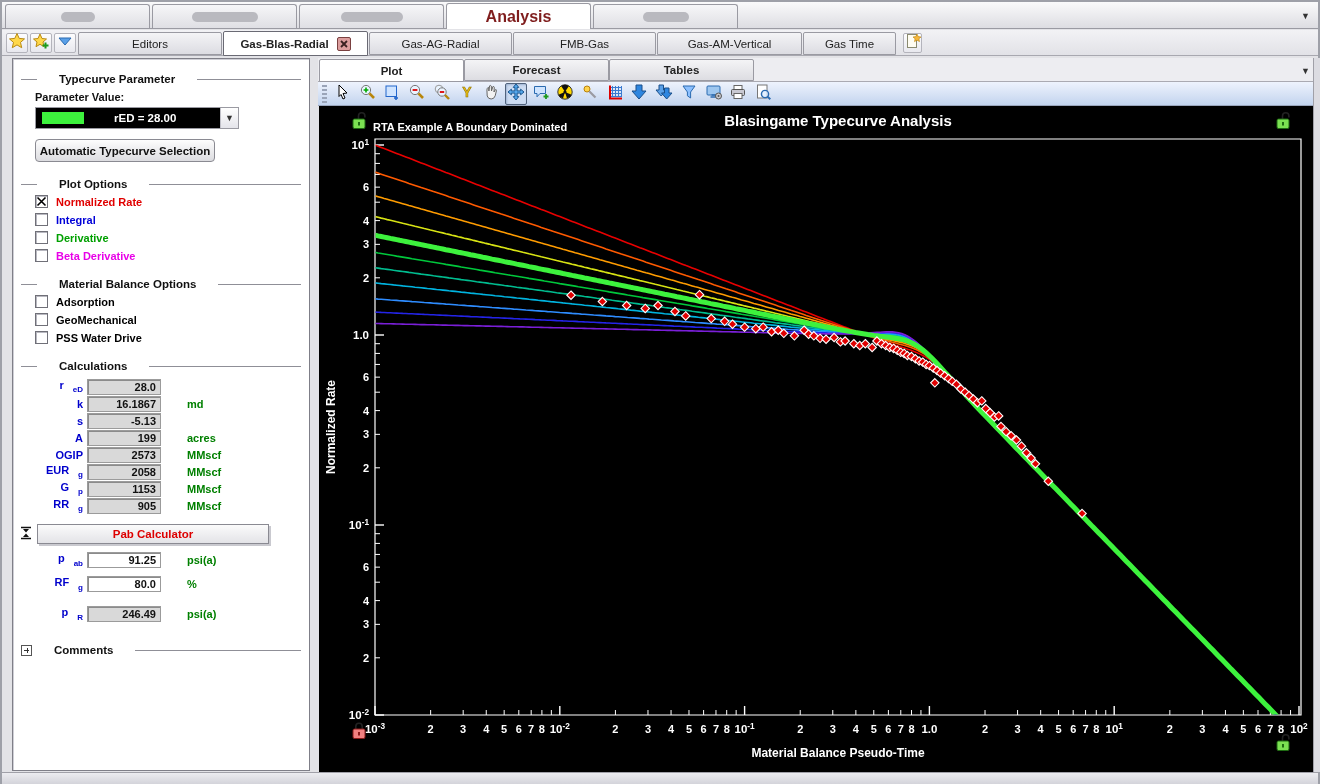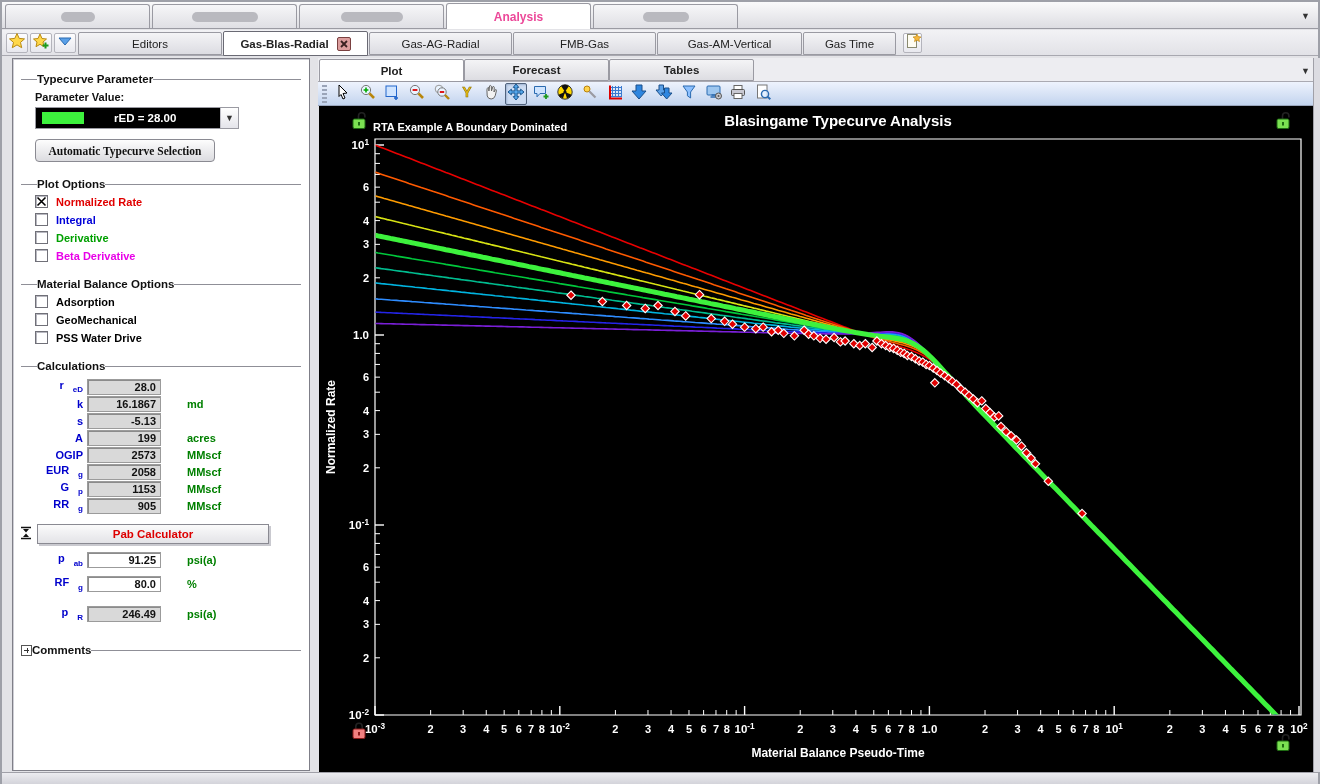--- a/index.html
+++ b/index.html
@@ -7,21 +7,21 @@
   body { font-family:"Liberation Sans", sans-serif; background:#e2e2e6; }
   #app { position:relative; width:1320px; height:784px; background:#e3e3e7;
          border:2px solid #9ea0a8; }
 
   
   #doc-tab-row { position:absolute; left:0; top:0; width:100%; height:27px;
     background:linear-gradient(#fafafb,#dddde2); border-bottom:1px solid #9a9aa2; }
   .doc-tab { position:absolute; top:2px; height:24px; width:145px;
     background:linear-gradient(#f6f6f8,#dfdfe4); border:1px solid #9a9aa2;
     border-bottom:none; border-radius:3px 3px 0 0; display:flex;
-    align-items:center; justify-content:center; font-size:12px; color:#ec4899; }
+    align-items:center; justify-content:center; font-size:16px; color:#7f1d1d; }
   .doc-tab.active { background:#fff; height:26px; top:1px; z-index:3;
     font-weight:bold; }
   .redact { height:10px; border-radius:5px; background:#b9b9bf; }
 
   
   #fav-row { position:absolute; left:0; top:28px; width:100%; height:26px;
     background:linear-gradient(#f2f2f5,#e2e2e7); border-bottom:1px solid #a8a8b0; }
   .tool-btn { position:absolute; top:3px; width:22px; height:20px;
     border:1px solid #b4b4bc; border-radius:2px; background:linear-gradient(#fdfdfe,#e8e8ee);
     display:flex; align-items:center; justify-content:center; }
@@ -32,38 +32,38 @@
   .an-tab.active { background:#fff; font-weight:bold; height:25px; top:1px; z-index:3;
     border-color:#6a6a74; }
   .close-box { width:14px; height:14px; background:#dc9d9d;
     border:1px solid #7a4040; border-radius:2px; display:flex; align-items:center;
     justify-content:center; }
 
   
   #left-panel { position:absolute; left:10px; top:56px; width:298px; height:713px;
     background:#fff; border:1px solid #7f7f88; box-shadow:inset 1px 1px 0 #cfcfd6;
     font-size:11px; overflow:hidden; }
-  .section-head { display:flex; align-items:center; margin:0 8px; gap:0;
+  .section-head { display:flex; align-items:center; margin:0 8px; gap:22px;
     font-weight:bold; font-size:11.5px; color:#111; white-space:nowrap;justify-content:flex-end; }
   .section-head .rule { height:0; border-top:1px solid #8f8f97; flex:1 1 auto; }
   .section-head .rule.lead { flex:0 0 16px; }
   .lp-label { font-weight:bold; color:#111; }
   .combo { display:flex; width:204px; height:22px; border:1px solid #9a9aa2;
     background:#fff; align-items:stretch; }
   .combo-field { flex:1; background:#000; display:flex; align-items:center;
     gap:10px; padding:0 6px; }
   .combo-swatch { width:42px; height:12px; }
   .combo-text { color:#fff; font-weight:bold; font-size:11.5px;padding-left:20px; }
   .combo-arrow { width:18px; display:flex; align-items:center; justify-content:center;
     background:linear-gradient(#fff,#e4e4ea); border-left:1px solid #c0c0c8;
     font-size:9px; color:#333; }
   .push-btn { display:block; margin:10px 0 0 22px; width:180px; height:23px;
     border:1px solid #8a8a92; border-radius:4px;
     background:linear-gradient(#fdfdfd,#dcdce0); font-weight:bold;
-    font-size:11.5px; color:#111; font-family:Liberation Serif, serif; }
+    font-size:11.5px; color:#111; font-family:Liberation Sans, sans-serif; }
   .chk-row { display:flex; align-items:center; gap:8px; margin:5px 0 0 22px; }
   .chk-box { width:13px; height:13px; background:#fff; border:1px solid #707078;
     box-shadow:inset 1px 1px 0 #b8b8c0; position:relative; flex:0 0 13px; }
   .chk-box svg { position:absolute; left:0; top:0; }
   .chk-label { font-weight:bold; }
   .calc-row { display:flex; align-items:center; height:17px; margin-left:8px; }
   .calc-label { width:62px; text-align:right; color:#0000cc; font-weight:bold; }
   .calc-label sub { font-size:8px;margin-left:9px; }
   .calc-value { width:74px; height:16px; margin-left:4px; background:#d9d9d9;
     border:1px solid #9b9b9b; box-shadow:inset 1px 1px 0 #8b8b8b;

